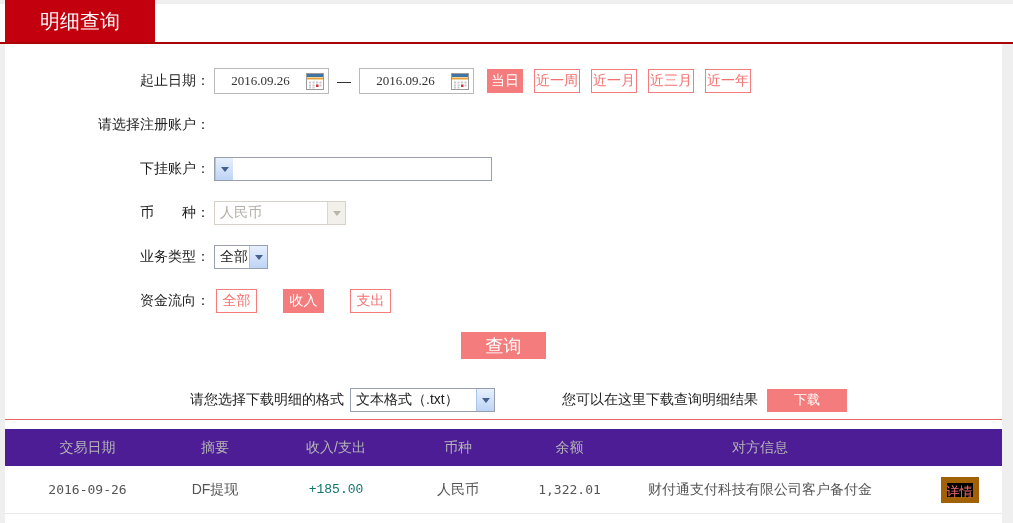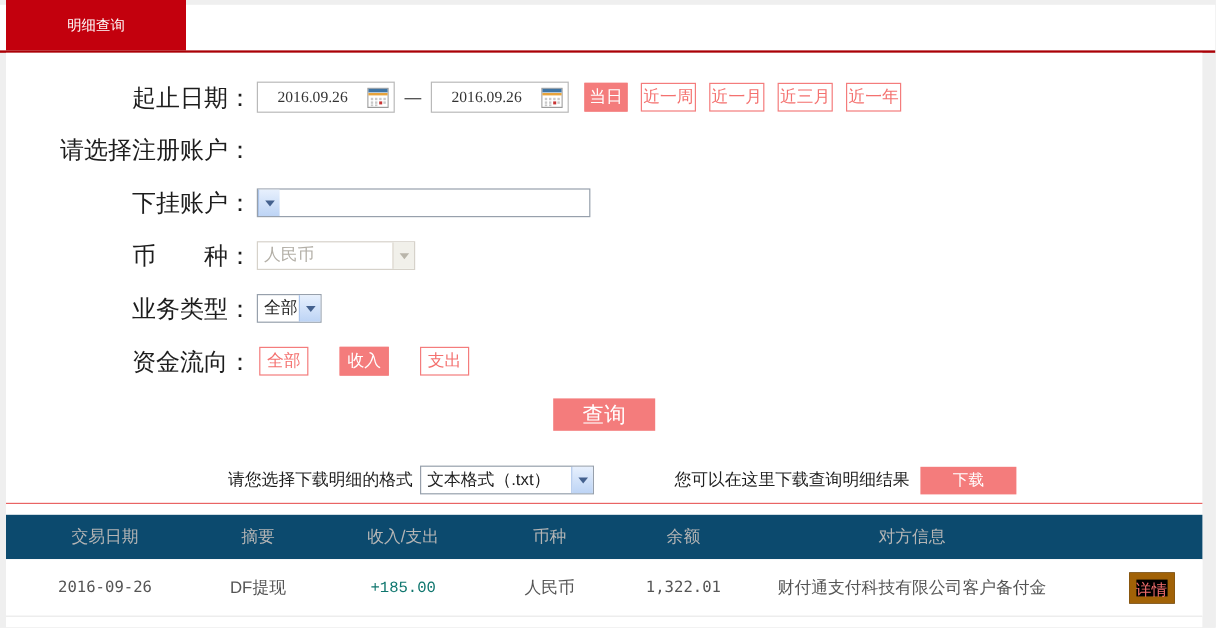--- a/index.html
+++ b/index.html
@@ -2,26 +2,26 @@
 <html><head>
 <meta charset="utf-8">
 <style>
   html,body{margin:0;padding:0;background:#efefef;}
   .page{position:relative;width:1013px;height:523px;background:#efefef;overflow:hidden;
         font-family:"Liberation Sans",sans-serif;}
   
   .topbar{position:absolute;left:0;top:4px;width:1013px;height:38px;background:#ffffff;}
   .redline{position:absolute;left:0;top:42px;width:1013px;height:2px;background:#ab0006;}
   .tab{position:absolute;left:5px;top:0;width:150px;height:42px;background:#c3000d;color:#fff;
-       display:flex;align-items:center;justify-content:center;font-size:12px;cursor:pointer;}
+       display:flex;align-items:center;justify-content:center;font-size:20px;cursor:pointer;}
   
   .panel{position:absolute;left:5px;top:44px;width:997px;height:479px;background:#ffffff;}
   .form{padding-top:15px;}
   .frow{display:flex;align-items:center;height:44px;}
-  .flabel{width:205px;text-align:right;font-size:20px;color:#1d1d1d;white-space:pre;flex:none;font-family:Liberation Serif, serif;}
+  .flabel{width:205px;text-align:right;font-size:14px;color:#1d1d1d;white-space:pre;flex:none;font-family:Liberation Serif, serif;}
   .ctrls{display:flex;align-items:center;margin-left:4px;}
   
   .datebox{display:flex;align-items:center;width:115px;height:26px;border:1px solid #b9b9b9;
            background:#fff;box-sizing:border-box;cursor:text;}
   .dateval{flex:1;text-align:center;font-family:Liberation Serif, serif;font-size:13px;color:#333;}
   .calbtn{width:20px;height:19px;margin-right:2px;flex:none;cursor:pointer;display:flex;align-items:center;}
   .dash{margin:0 8px;color:#333;font-size:14px;}
   
   .qbtn{height:24px;min-width:36px;padding:0 1px;margin-left:11px;display:inline-flex;align-items:center;
         justify-content:center;border:1px solid #f47c7c;color:#f4716f;background:#fff;font-size:14px;
@@ -46,21 +46,21 @@
             border:none;font-size:18px;font-family:inherit;cursor:pointer;}
   
   .dlrow{display:flex;align-items:center;margin-top:29px;height:24px;font-size:14px;color:#1d1d1d;
          padding-left:185px;}
   .dlrow .fmt-label{margin-right:6px;}
   .dlrow .hint{margin-left:67px;}
   .dlbtn{margin-left:9px;width:80px;height:23px;background:#f47c7c;color:#fff;border:none;
          font-size:13px;font-family:inherit;cursor:pointer;}
   
   .sep{height:1px;background:#e96464;margin-top:7px;}
-  .thead{display:flex;align-items:center;margin-top:9px;height:37px;background:#0c4a6e;
+  .thead{display:flex;align-items:center;margin-top:9px;height:37px;background:#4c1d95;
          color:#b5b5b5;font-size:14px;}
   .trow{display:flex;align-items:center;height:47px;border-bottom:1px solid #e9e9e9;
         font-size:14px;color:#555;background:#fff;}
   .c1{width:165px;}.c2{width:90px;}.c3{width:152px;}.c4{width:92px;}.c5{width:131px;}
   .c6{width:250px;}.c7{width:117px;}
   .cell{text-align:center;box-sizing:border-box;}
   .mono{font-family:"DejaVu Sans Mono",monospace;font-size:13px;}
   .amount{color:#0f766e;font-family:Liberation Mono, monospace;}
   .detailbtn{width:38px;height:26px;border:6px solid #a16207;color:#f36e6e;background:#000000;
              font-size:13px;font-family:inherit;cursor:pointer;padding:0;margin-left:32px;}

